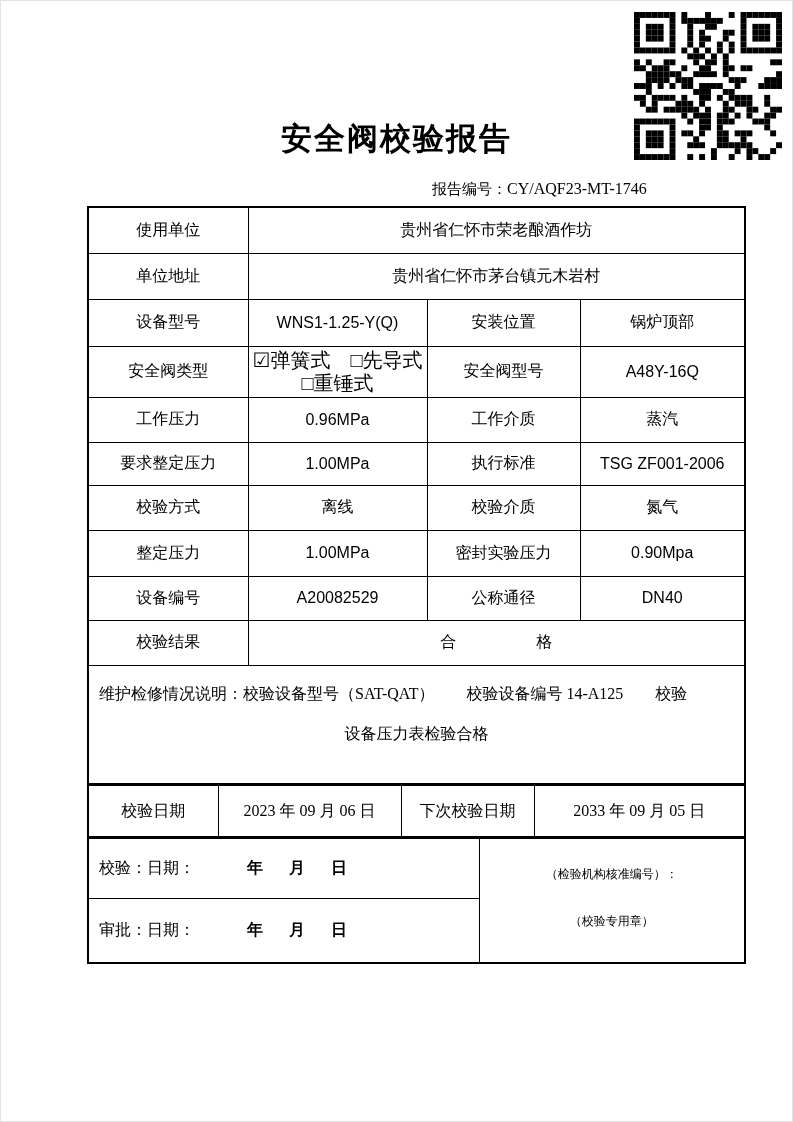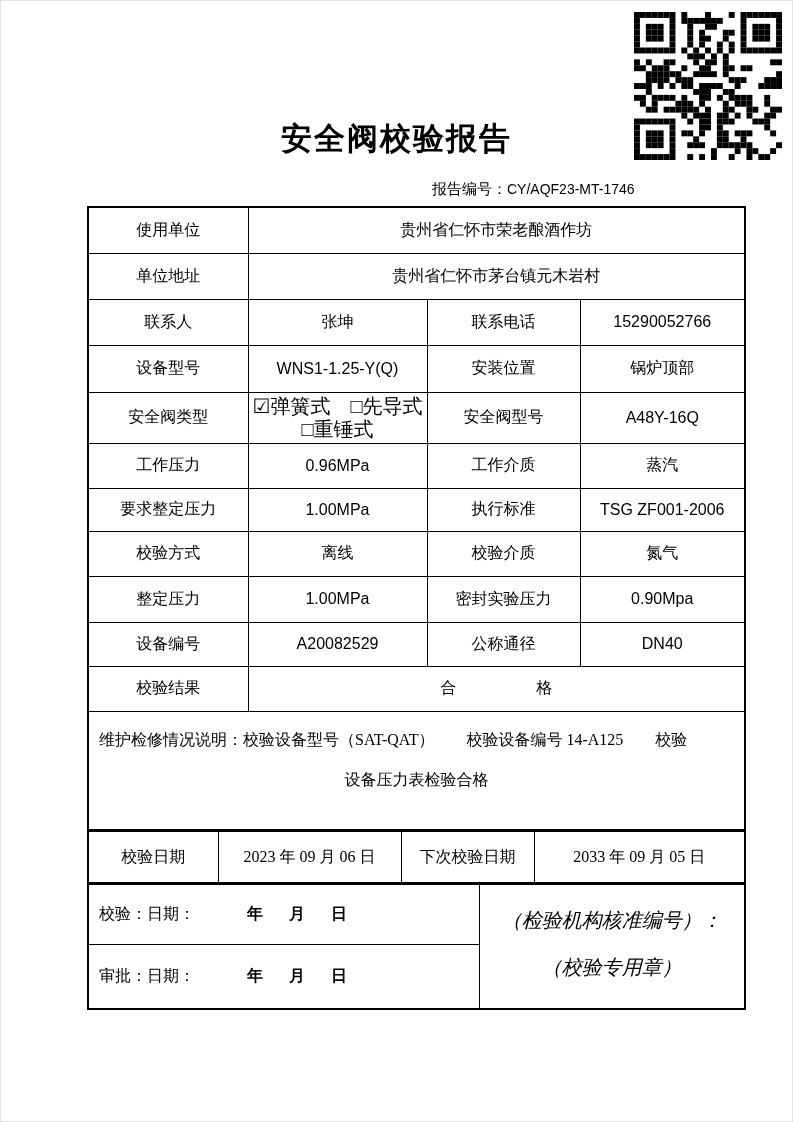--- a/index.html
+++ b/index.html
@@ -26,22 +26,22 @@
     position: absolute; top: 118px; left: 0;
     width: 100%; text-align: center;
     font-size: 31px; font-weight: bold;
     letter-spacing: 2px;
   }
   .report-no-line {
     position: absolute; top: 180px; left: 432px;
     width: 270px; font-size: 15px; white-space: nowrap;
   }
   .report-no-line .code {
-    font-family: Liberation Sans, sans-serif;
-    font-size: 14px;
+    font-family: Liberation Serif, serif;
+    font-size: 16px;
   }
   
   .tables-wrap {
     position: absolute; left: 67px; top: 206px; width: 571px; padding-left: 20px;
   }
   table {
     width: 100%;
     border-collapse: collapse;
     table-layout: fixed;
   }
@@ -66,21 +66,21 @@
   }
   .note-line2 { text-align: center; }
   .sign-left { text-align: center; height: 100%; }
   .sign-row-inner {
     display: flex; align-items: center; height: 100%;
     white-space: nowrap; font-size: 16px;
   }
   .sign-role { margin-left: 10px; }
   .sign-date-label { }
   .sign-blank { margin-left: 52px; letter-spacing: 5px; font-weight: bold; }
-  .org-cell { vertical-align: top; padding-top: 12px; line-height: 47px; font-size: 20px; font-style: italic; }
+  .org-cell { vertical-align: top; padding-top: 12px; line-height: 47px; font-size: 12px; }
 </style>
 </head>
 <body>
 
 <div class="page-frame"></div>
 
 <div class="qr">
   <svg id="qr-svg" viewBox="0 0 150 150" xmlns="http://www.w3.org/2000/svg">
       <g fill="#000">
         <rect x="0" y="0" width="6" height="6"></rect>
@@ -406,26 +406,20 @@
       </colgroup>
     <tbody>
         <tr style="height:46px">
       <td>使用单位</td>
       <td colspan="3">贵州省仁怀市荣老酿酒作坊</td>
     </tr>
     <tr style="height:46px">
       <td>单位地址</td>
       <td colspan="3">贵州省仁怀市茅台镇元木岩村</td>
     </tr>
-    <tr style="height:46px">
-      <td>联系人</td>
-      <td>张坤</td>
-      <td>联系电话</td>
-      <td class="sans">15290052766</td>
-    </tr>
     <tr style="height:47px">
       <td>设备型号</td>
       <td class="sans">WNS1-1.25-Y(Q)</td>
       <td>安装位置</td>
       <td>锅炉顶部</td>
     </tr>
     <tr style="height:50px">
       <td>安全阀类型</td>
       <td class="vt-cell">
         <div class="vt-line">

